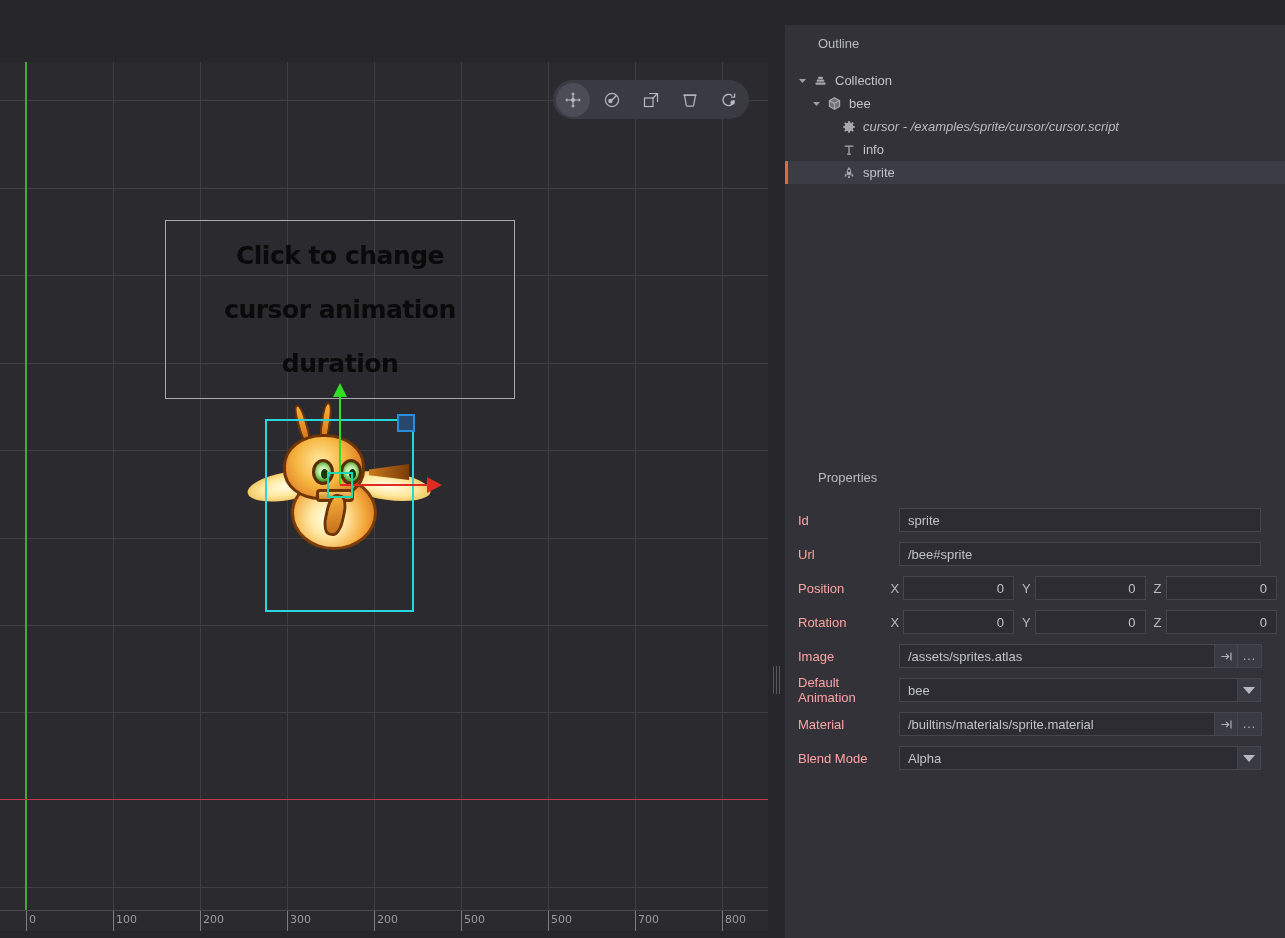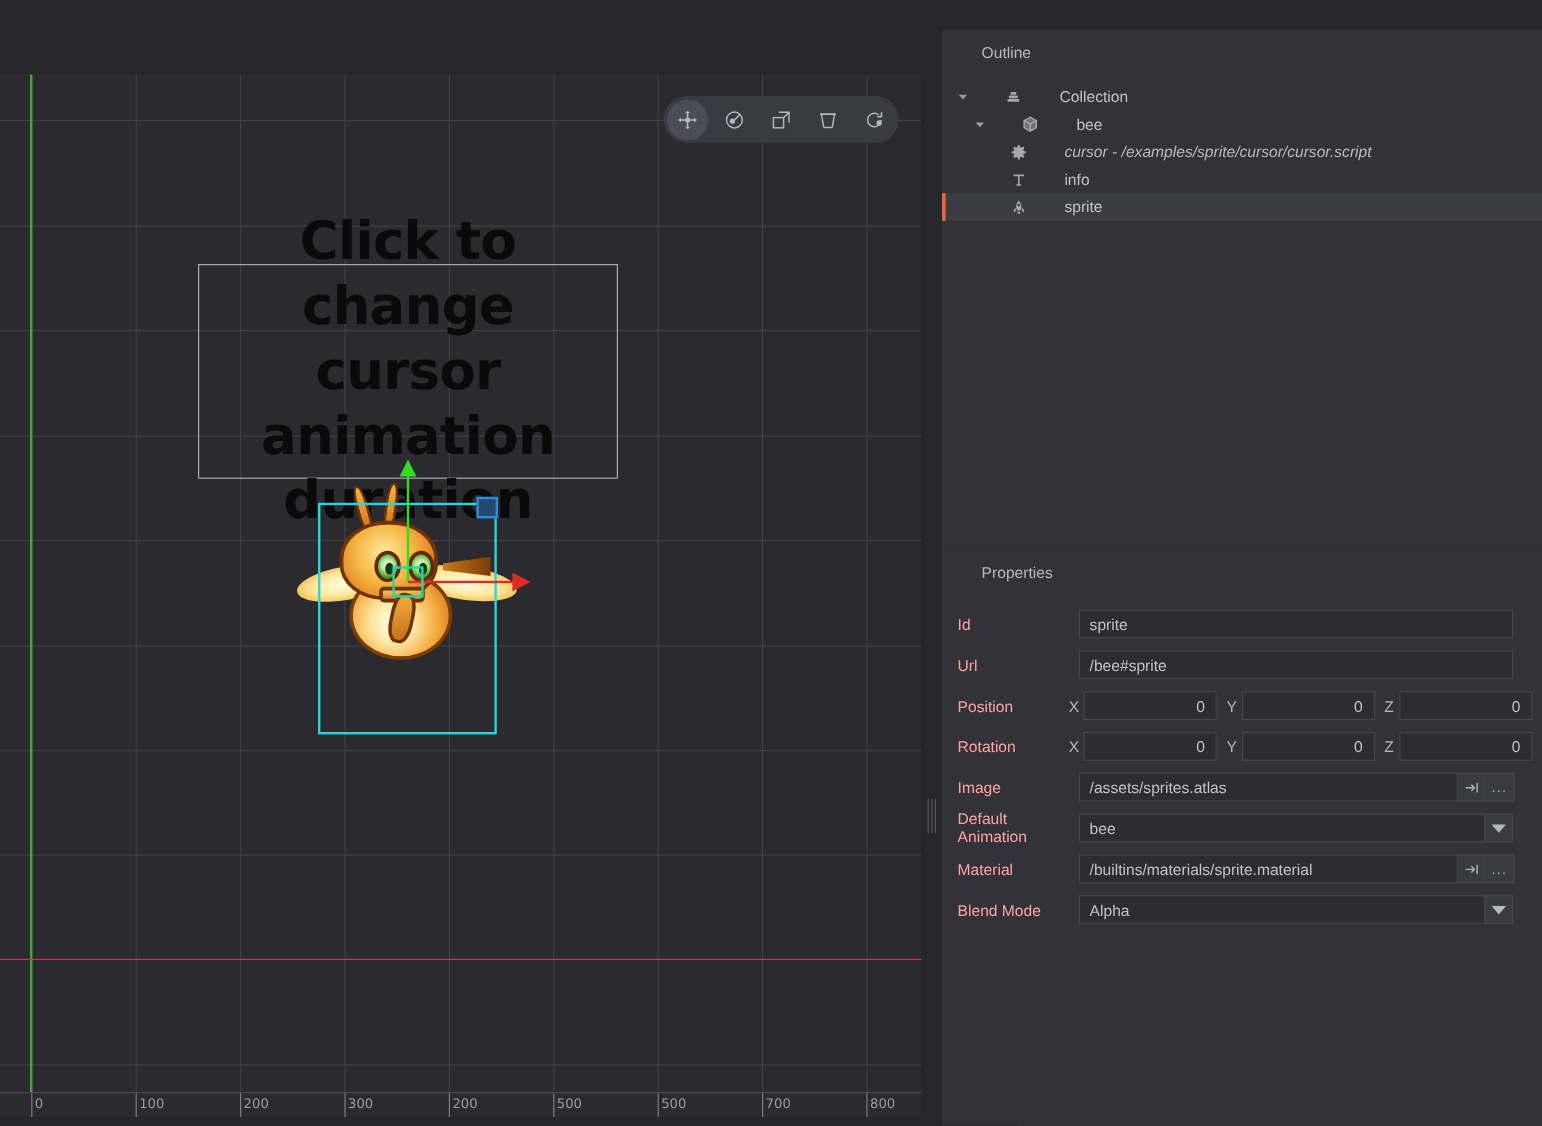--- a/index.html
+++ b/index.html
@@ -30,21 +30,21 @@
   
   #infobox{
     position:absolute;
     border:1px solid #a9aab0;
     box-sizing:border-box;
     display:flex;align-items:center;justify-content:center;
     z-index:4;
   }
   #infobox .txt{
     color:#0a0a0a;font-weight:bold;text-align:center;
-    font-size:44px;line-height:54px;letter-spacing:-0.5px;
+    font-size:25px;line-height:54px;letter-spacing:-0.5px;
     font-family:"DejaVu Sans", sans-serif;
   }
 
   
   #sprite-wrap{position:absolute;z-index:5;}
   #sel-box{position:absolute;border:2px solid #29d6e0;box-sizing:border-box;z-index:7;}
   #sel-handle{position:absolute;width:18px;height:18px;border:2px solid #2b8ddd;background:#27476b;box-sizing:border-box;z-index:9;}
   #center-handle{position:absolute;width:26px;height:26px;border:2px solid #1fd6b0;box-sizing:border-box;z-index:9;}
 
   .gizmo-y{position:absolute;width:2px;background:#33dd22;z-index:8;}
@@ -111,21 +111,21 @@
   #splitter .grip{position:absolute;left:5px;top:666px;width:8px;height:28px;}
   #splitter .grip i{position:absolute;top:0;width:1px;height:28px;background:#55565d;display:block;}
 
   
   #right{position:absolute;left:785px;top:0;width:500px;height:938px;background:#26262b;}
 
   #outline-panel{position:absolute;left:0;top:25px;width:500px;height:434px;background:#323238;}
   .panel-title{position:absolute;left:13px;top:11px;font-size:13px;color:#b9bac0;margin-left:20px;}
 
   #tree{position:absolute;left:0;top:44px;right:0;}
-  .trow{position:relative;height:23px;display:flex;align-items:center;font-size:13px;color:#c2c3c8;gap:24px;}
+  .trow{position:relative;height:23px;display:flex;align-items:center;font-size:13px;color:#c2c3c8;}
   .trow.selected{background:#3c3d44;}
   .trow .selbar{position:absolute;left:0;top:0;width:3px;height:23px;background:#e8663c;}
   .twist{width:11px;height:11px;margin-right:4px;display:inline-block;color:#9d9ea4;}
   .twist svg{display:block;}
   .ticon{width:17px;height:17px;margin-right:6px;display:flex;align-items:center;justify-content:center;color:#a6a7ac;}
   .tlabel-txt{white-space:nowrap;}
   .tlabel-txt.script{font-style:italic;color:#b9bac0;}
 
   #props-panel{position:absolute;left:0;top:459px;width:500px;height:479px;background:#323238;}
   #props-list{position:absolute;left:0;top:44px;width:500px;}

